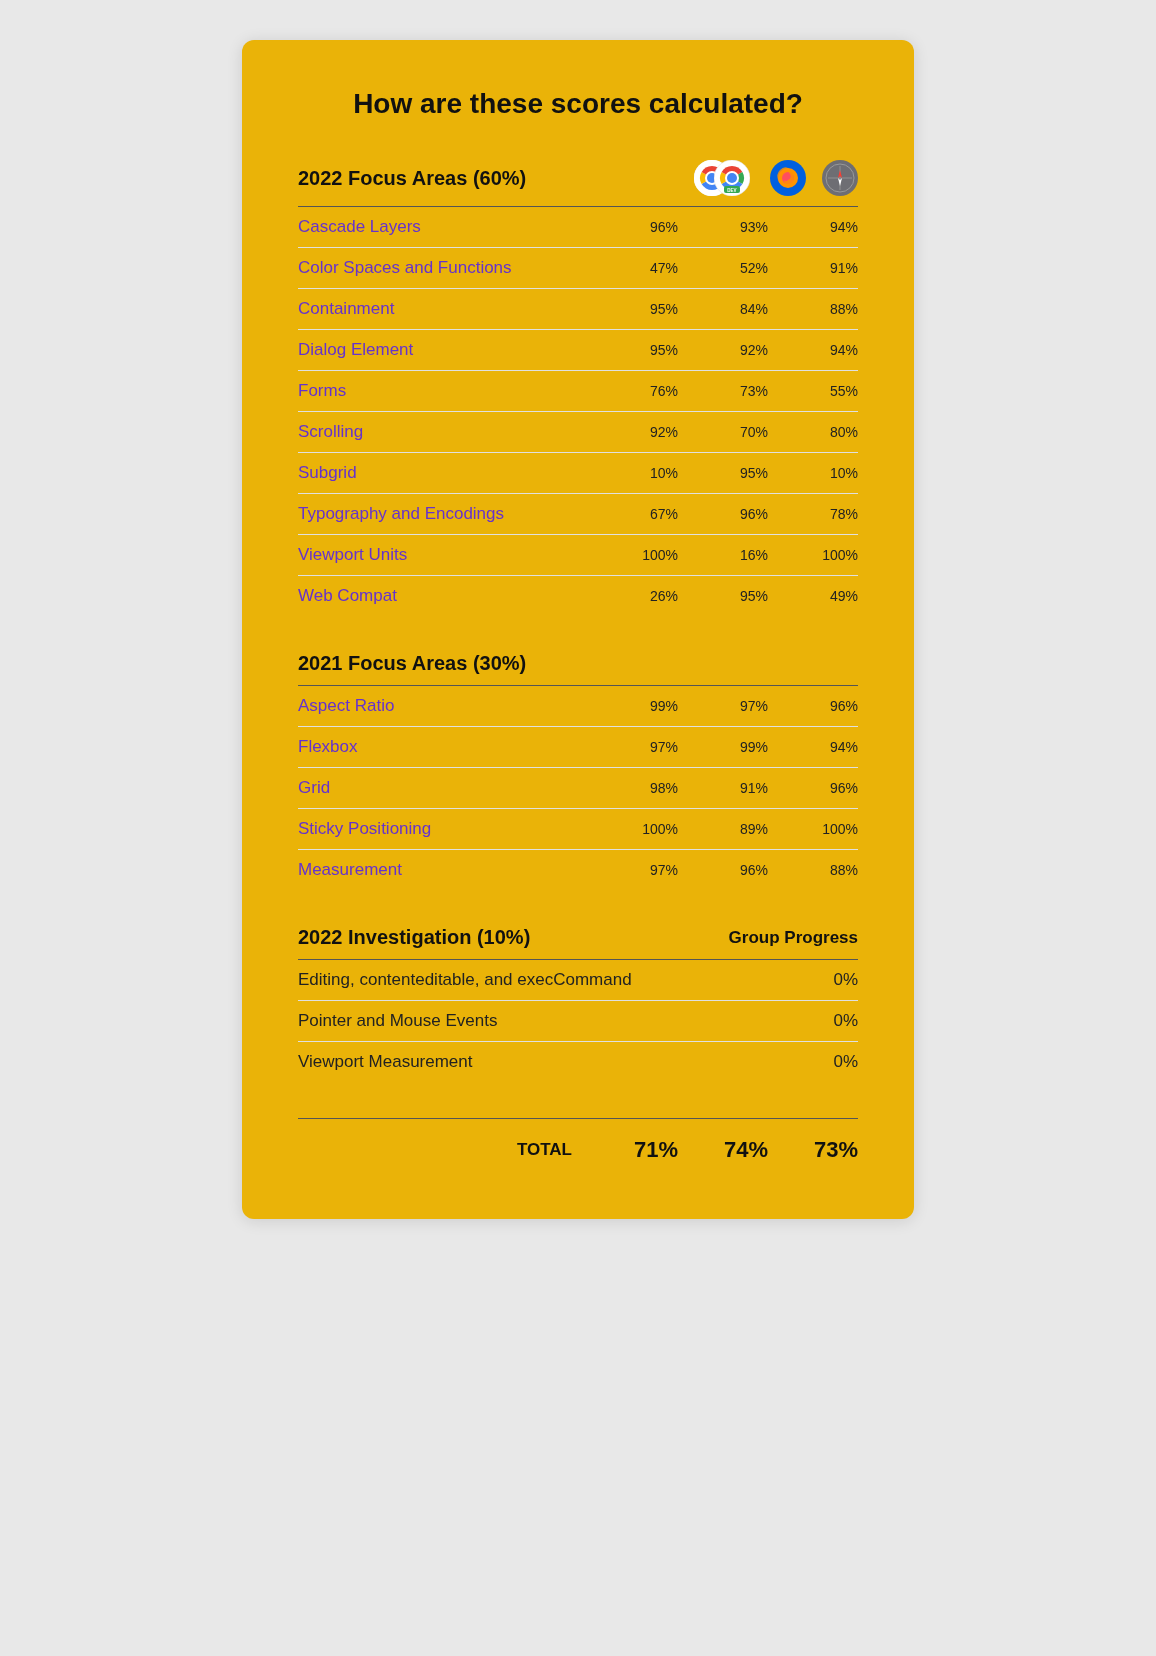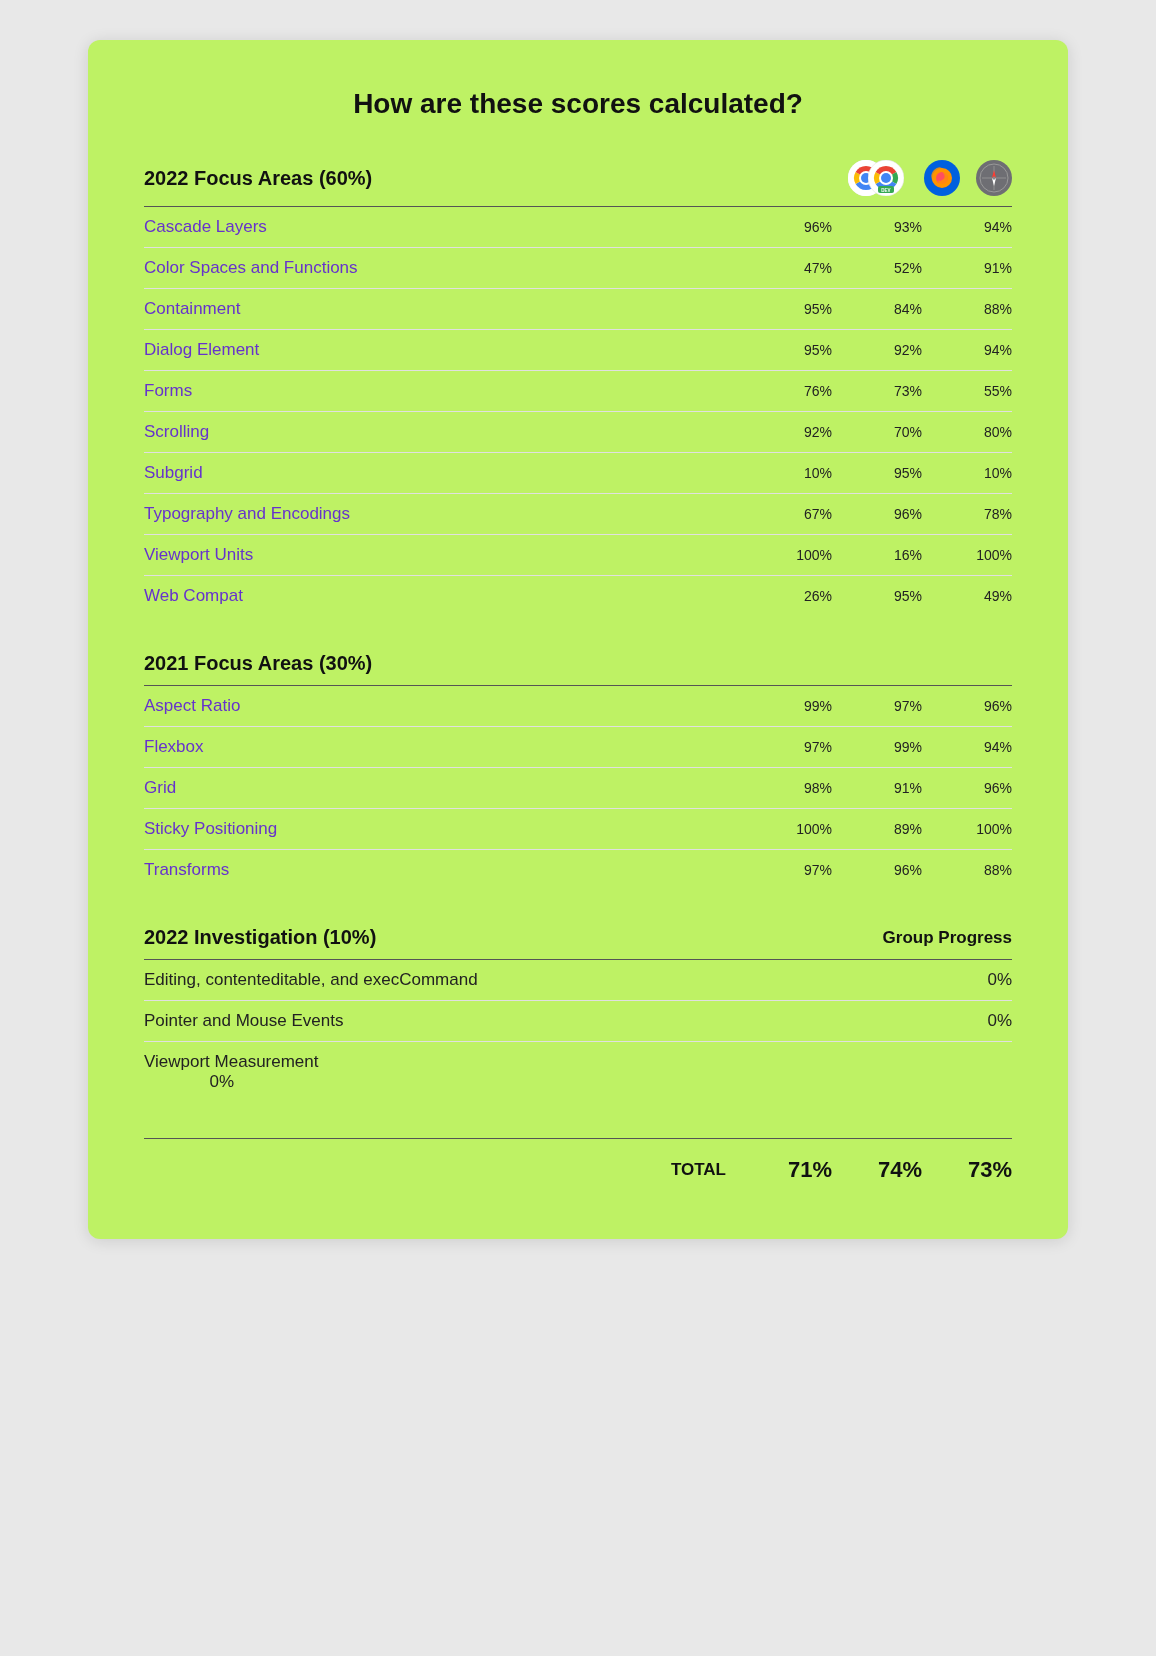--- a/index.html
+++ b/index.html
@@ -6,24 +6,24 @@
     body {
       background: #e8e8e8;
       display: flex;
       justify-content: center;
       align-items: flex-start;
       min-height: 100vh;
       padding: 40px 20px;
       font-family: -apple-system, BlinkMacSystemFont, 'Segoe UI', Helvetica, Arial, sans-serif;
     }
     .card {
-      background: #bef264;
+      background: #eab308;
       border-radius: 12px;
       box-shadow: 0 2px 16px rgba(0,0,0,0.12);
-      width: 980px;
+      width: 672px;
       padding: 48px 56px 56px 56px;
     }
     .page-title {
       font-size: 28px;
       font-weight: 700;
       text-align: center;
       margin-bottom: 40px;
       color: #111;
     }
     .section {
@@ -90,21 +90,20 @@
       font-weight: 700;
       color: #111;
     }
     .investigation-row {
       display: flex;
       border-bottom: 1px solid #e0e0e0;
       padding: 10px 0;
     }
     .investigation-row:last-child {
       border-bottom: none;
-      flex-direction: column;
     }
     .investigation-label {
       flex: 1;
       font-size: 17px;
       color: #222;
     }
     .investigation-val {
       width: 90px;
       text-align: right;
       font-size: 17px;
@@ -320,21 +319,21 @@
     </div>
         <div class="data-row">
       <span class="row-label">Sticky Positioning</span>
       <div class="row-values">
         <span class="row-val">100%</span>
         <span class="row-val">89%</span>
         <span class="row-val">100%</span>
       </div>
     </div>
         <div class="data-row">
-      <span class="row-label">Transforms</span>
+      <span class="row-label">Measurement</span>
       <div class="row-values">
         <span class="row-val">97%</span>
         <span class="row-val">96%</span>
         <span class="row-val">88%</span>
       </div>
     </div>
       </div>
   </div>
 
   <div class="section">

